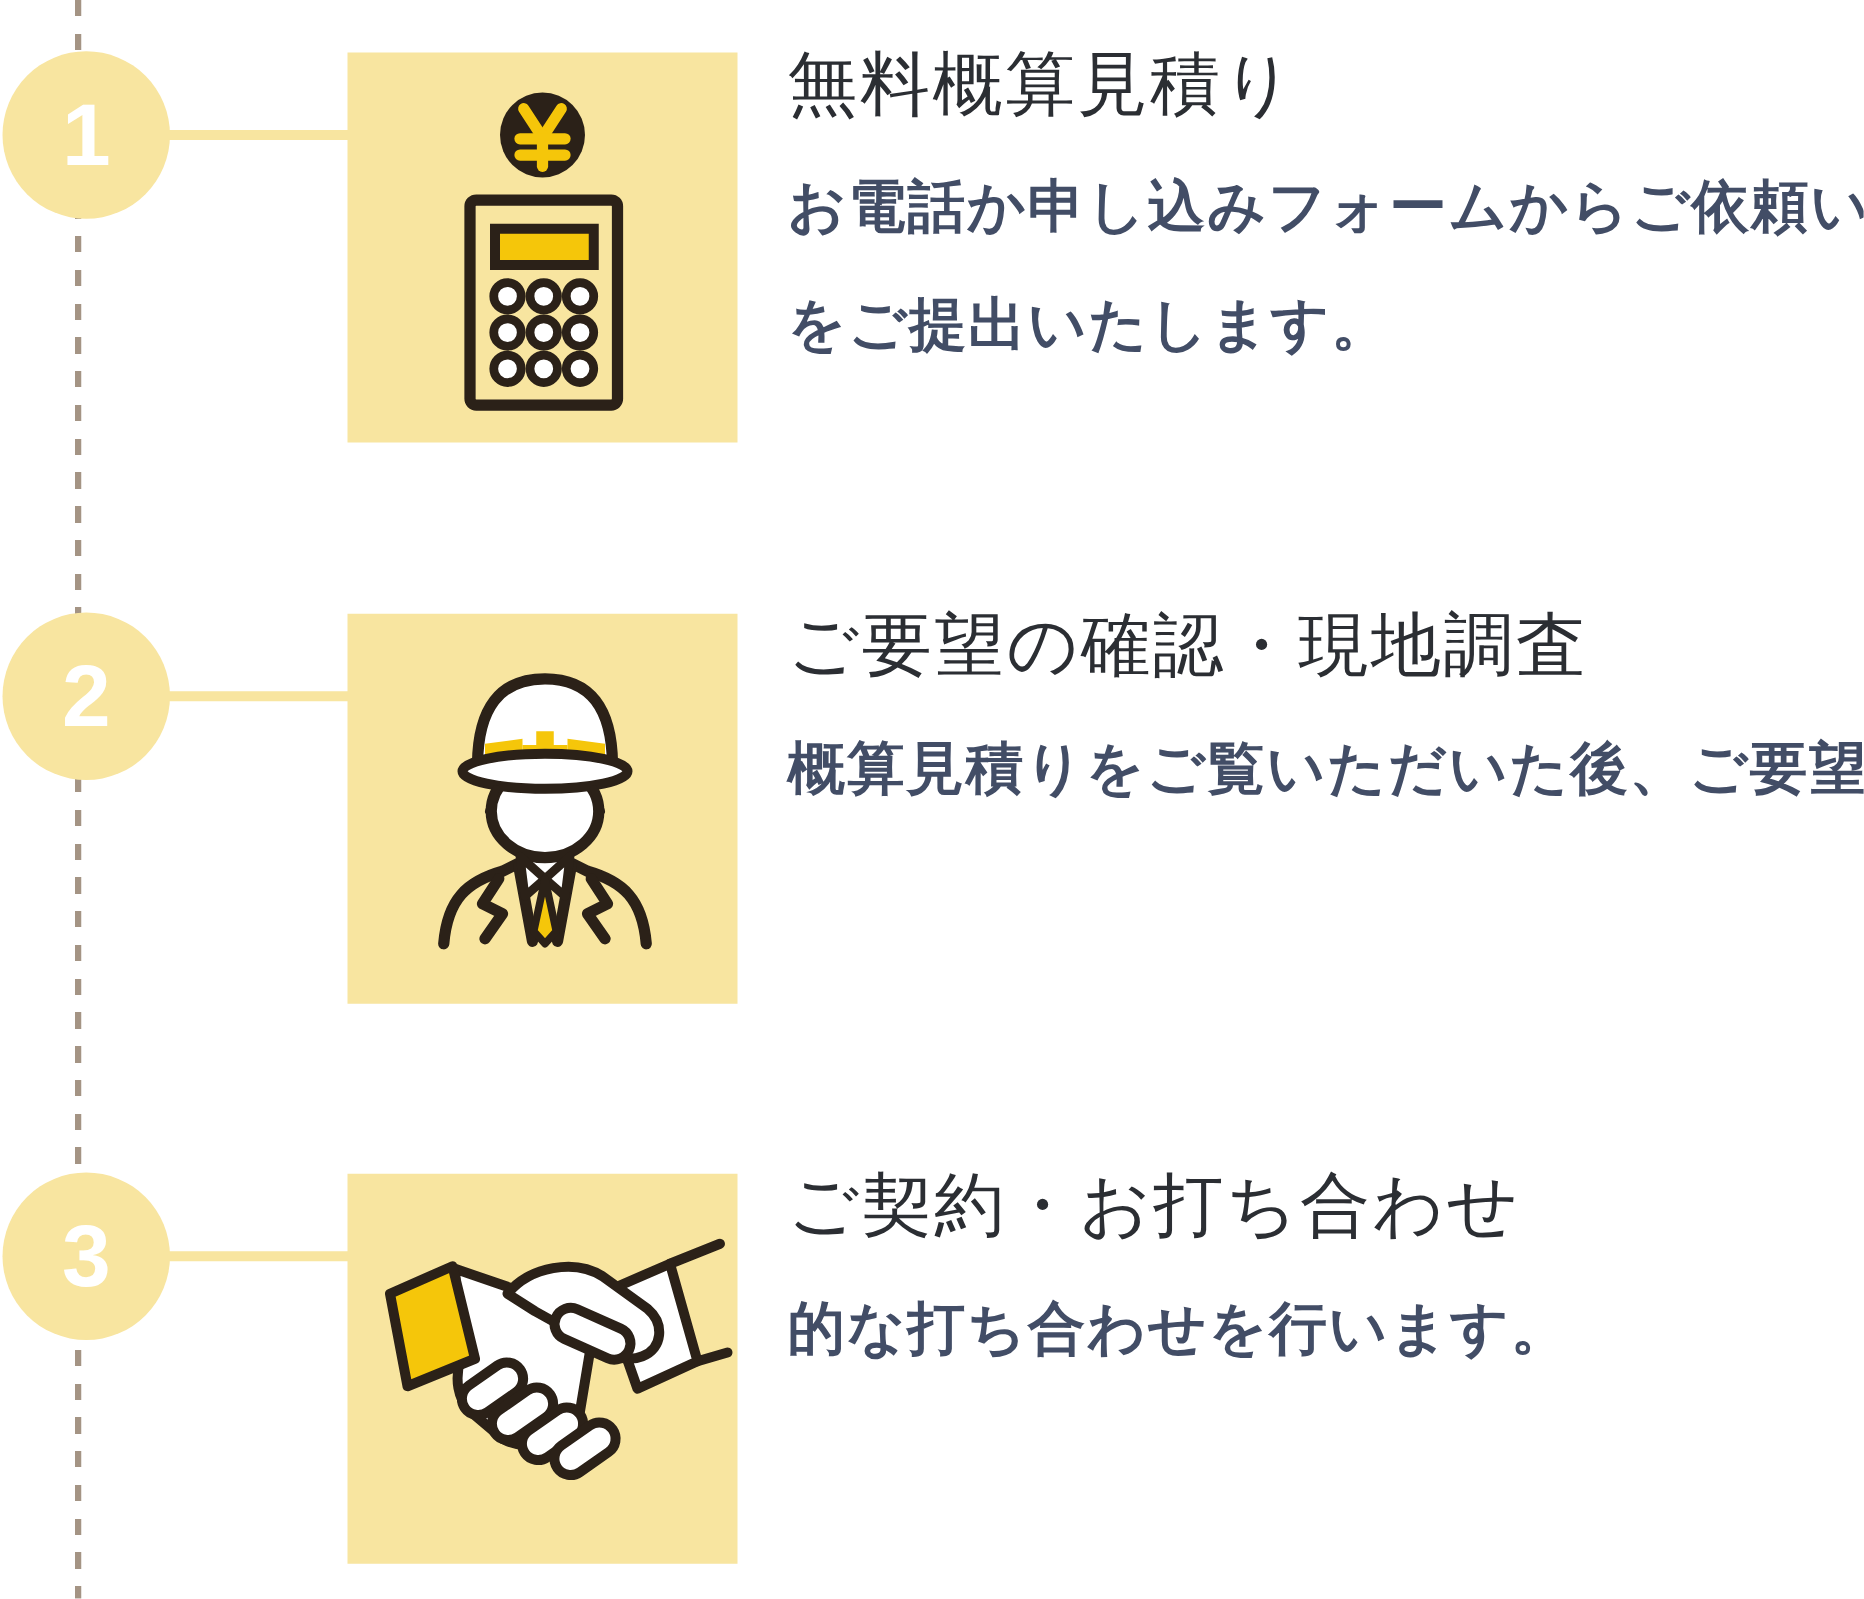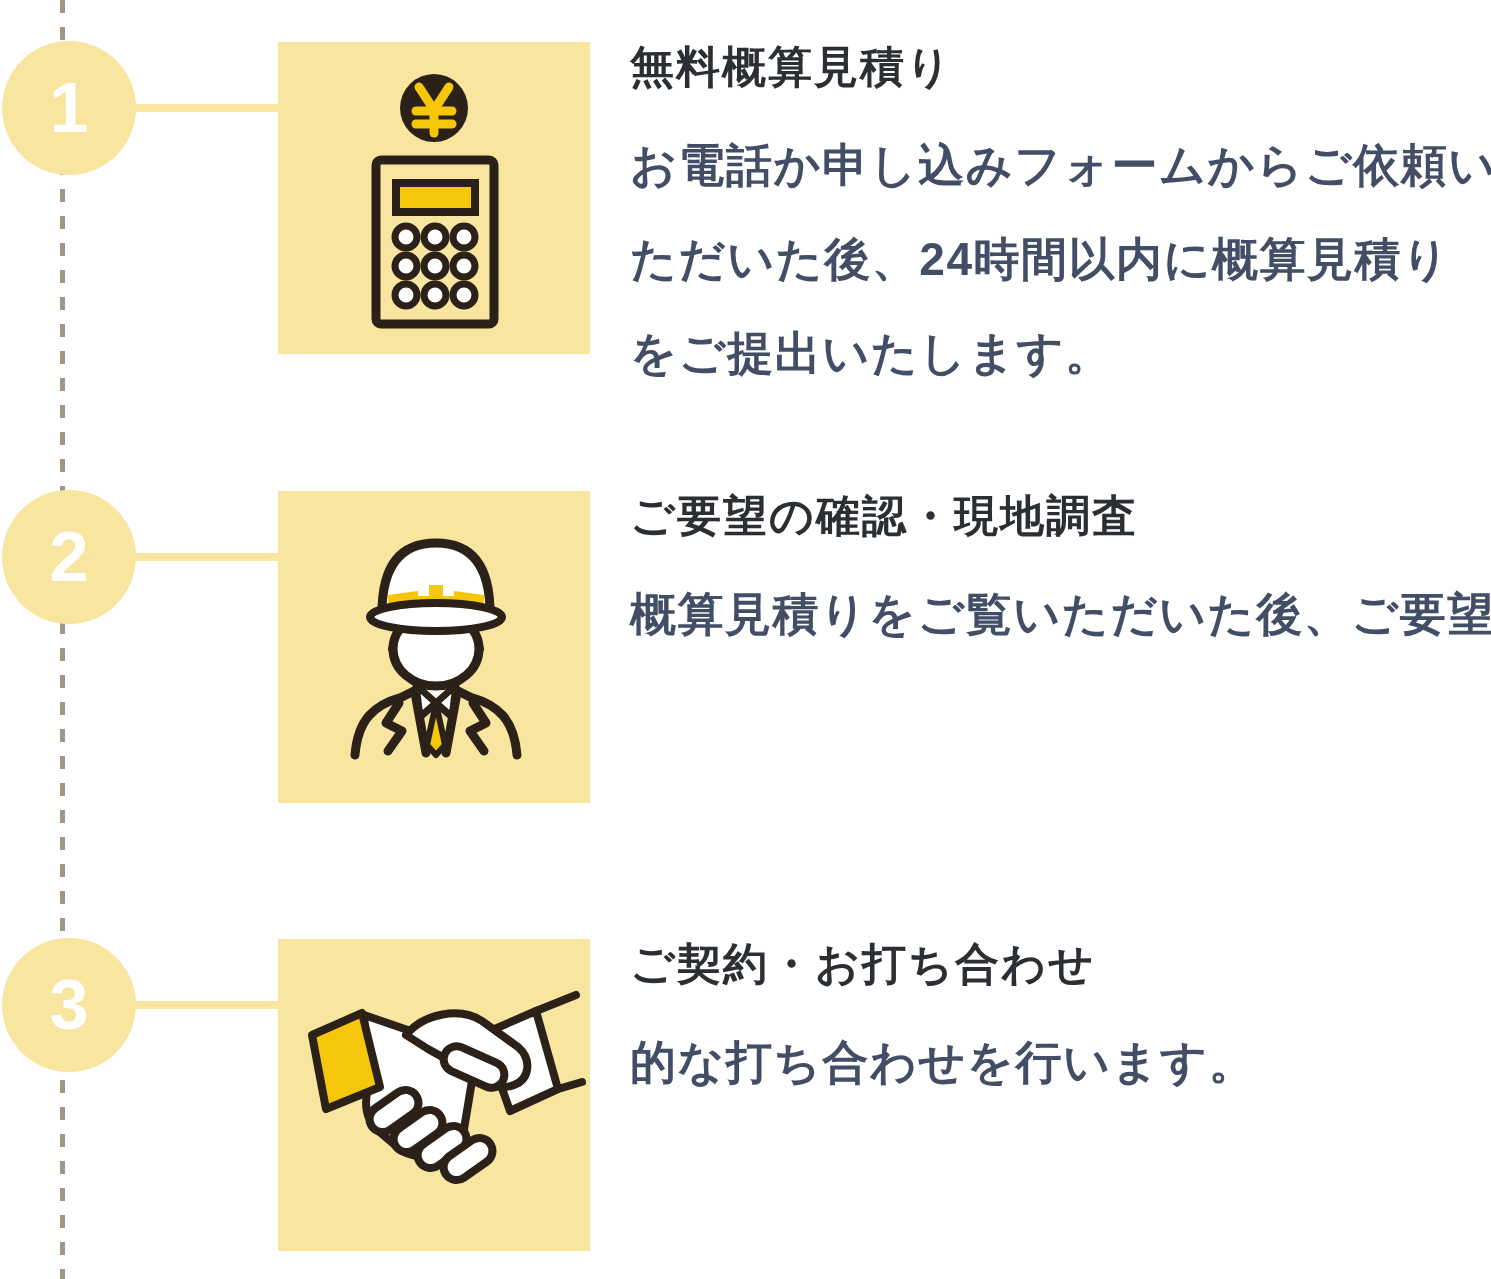--- a/index.html
+++ b/index.html
@@ -16,21 +16,21 @@
   .connector{position:absolute;left:70px;top:104px;width:210px;height:8px;background:#F8E5A0;}
   .numcircle{
     position:absolute;left:2px;top:41px;width:134px;height:134px;border-radius:50%;
     background:#F8E5A0;display:flex;align-items:center;justify-content:center;
   }
   .numcircle span{color:#FFFFFF;font-size:70px;font-weight:700;line-height:1;}
   .iconbox{position:absolute;left:278px;top:42px;width:312px;height:312px;background:#F8E5A0;}
   .iconbox svg{position:absolute;left:0;top:0;}
   .texts{position:absolute;left:630px;top:0;width:861px;}
   .title{
-    position:absolute;left:0;top:32px;margin:0;font-size:44px;font-weight:700;
+    position:absolute;left:0;top:32px;margin:0;font-size:56px;font-weight:400;
     color:#2B2E33;letter-spacing:2px;line-height:70px;white-space:nowrap;
   }
   .bodylines{position:absolute;left:0;top:118px;width:861px;}
   .bodyline{
     font-size:46px;font-weight:600;color:#424D66;letter-spacing:1.5px;
     line-height:94px;white-space:nowrap;
   }
 </style>
 </head>
 <body>
@@ -65,21 +65,20 @@
           <circle cx="128" cy="253" r="11"></circle>
             <circle cx="157" cy="253" r="11"></circle>
             <circle cx="186" cy="253" r="11"></circle>
         </g>
       </svg>
     </div>
     <div class="texts">
       <h3 class="title">無料概算見積り</h3>
       <div class="bodylines">
         <div class="bodyline">お電話か申し込みフォームからご依頼い</div>
-        <div class="bodyline">ただいた後、24時間以内に概算見積り</div>
         <div class="bodyline">をご提出いたします。</div>
       </div>
     </div>
   </section>
 
   <section class="step s2">
     <div class="connector"></div>
     <div class="numcircle">
       <span>2</span>
     </div>

